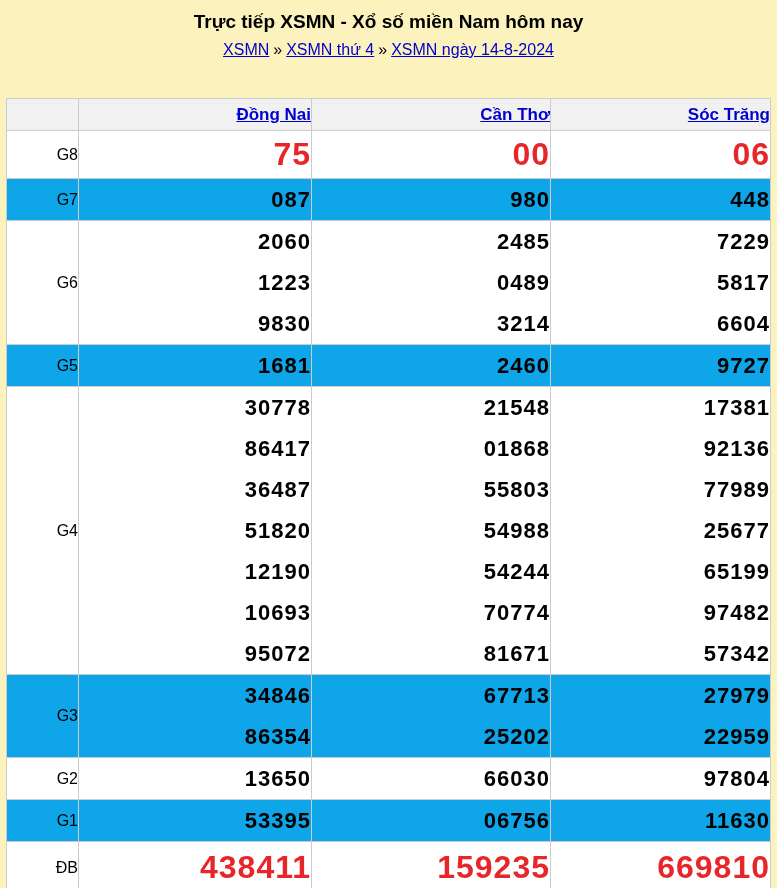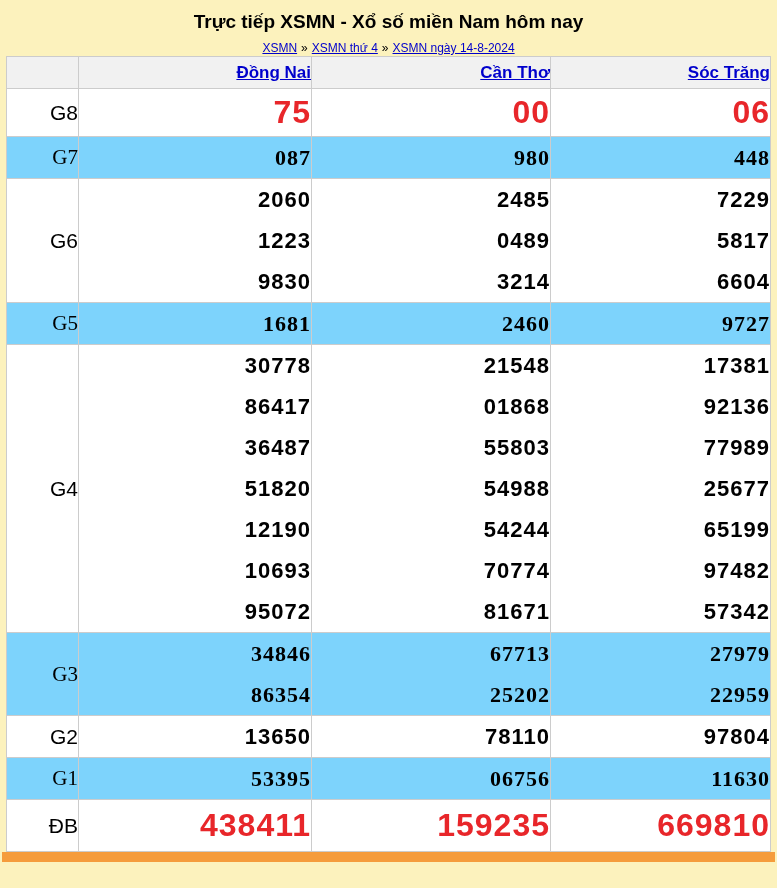--- a/index.html
+++ b/index.html
@@ -5,32 +5,32 @@
   * { box-sizing: border-box; }
   html, body {
     margin: 0; padding: 0;
     width: 777px; height: 888px;
     overflow: hidden;
     background: var(--page-background, #fcf2bd);
     font-family: "Liberation Sans", sans-serif;
   }
   
   .page-header {
-    height: 56px;
+    height: 98px;
     padding-top: 11px;
     text-align: center;
   }
   .page-title {
     margin: 0 0 8px 0;
     font-size: 19px;
     font-weight: 700;
     color: #000;
   }
   .breadcrumb {
-    font-size: 12px;
+    font-size: 16px;
     color: #000;
   }
   .breadcrumb a {
     color: var(--link-blue, #0000cc);
     text-decoration: underline;
     cursor: pointer;
   }
   .breadcrumb .sep { margin: 0 4px; color: #000; }
 
   
@@ -55,32 +55,32 @@
     height: 32px;
     font-size: 17px;
   }
   thead th a {
     color: var(--link-blue, #0000cc);
     font-weight: 700;
     text-decoration: underline;
     cursor: pointer;
   }
   td.prize-label {
-    font-size: 21px;
+    font-size: 16px;
     font-weight: 400;
     color: #000;
   }
   .num {
     font-size: 22px;
     font-weight: 700;
     color: #000;
     line-height: 41px;
     letter-spacing: 1px;
   }
-  tr.striped td { background: #7dd3fc; font-family: Liberation Serif, serif; }
+  tr.striped td { background: #0ea5e9; }
   tr.highlight .num {
     color: var(--accent-red, #e8262a);
     font-size: 32px;
     line-height: 47px;
   }
   tr.row-db .num { line-height: 51px; }
 
   
   .bottom-bar {
     height: 10px;
@@ -213,21 +213,21 @@
             <div class="num">27979</div>
             <div class="num">22959</div>
           </td>
         </tr>
         <tr class="row-g2">
           <td class="prize-label">G2</td>
           <td>
             <div class="num">13650</div>
           </td>
           <td>
-            <div class="num">78110</div>
+            <div class="num">66030</div>
           </td>
           <td>
             <div class="num">97804</div>
           </td>
         </tr>
         <tr class="striped row-g1">
           <td class="prize-label">G1</td>
           <td>
             <div class="num">53395</div>
           </td>

